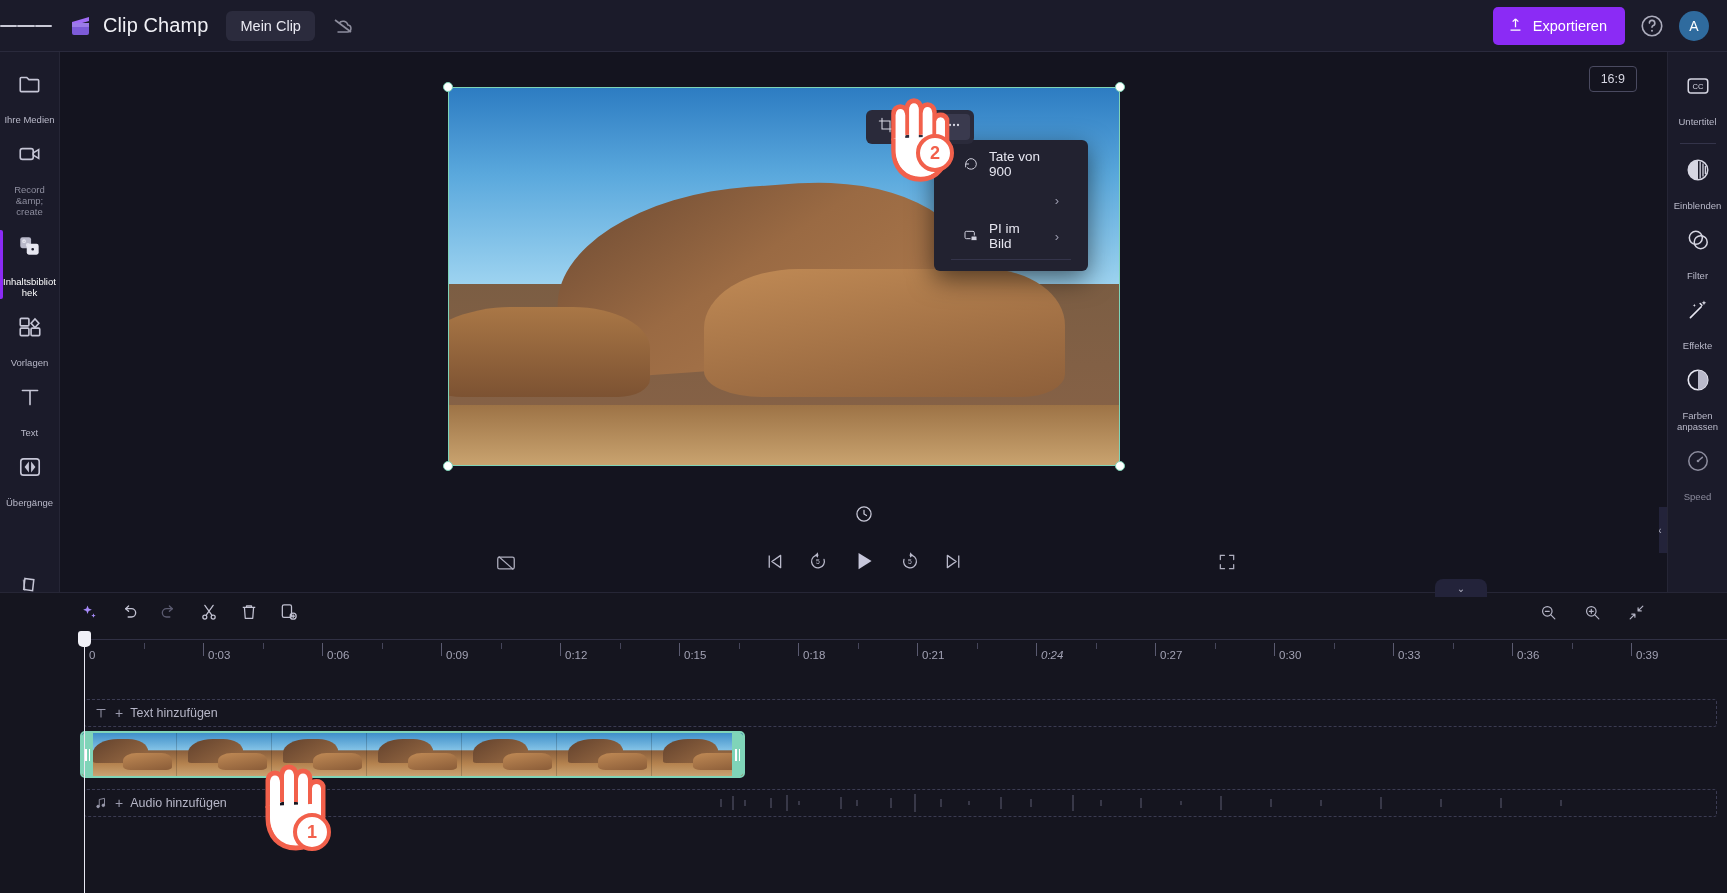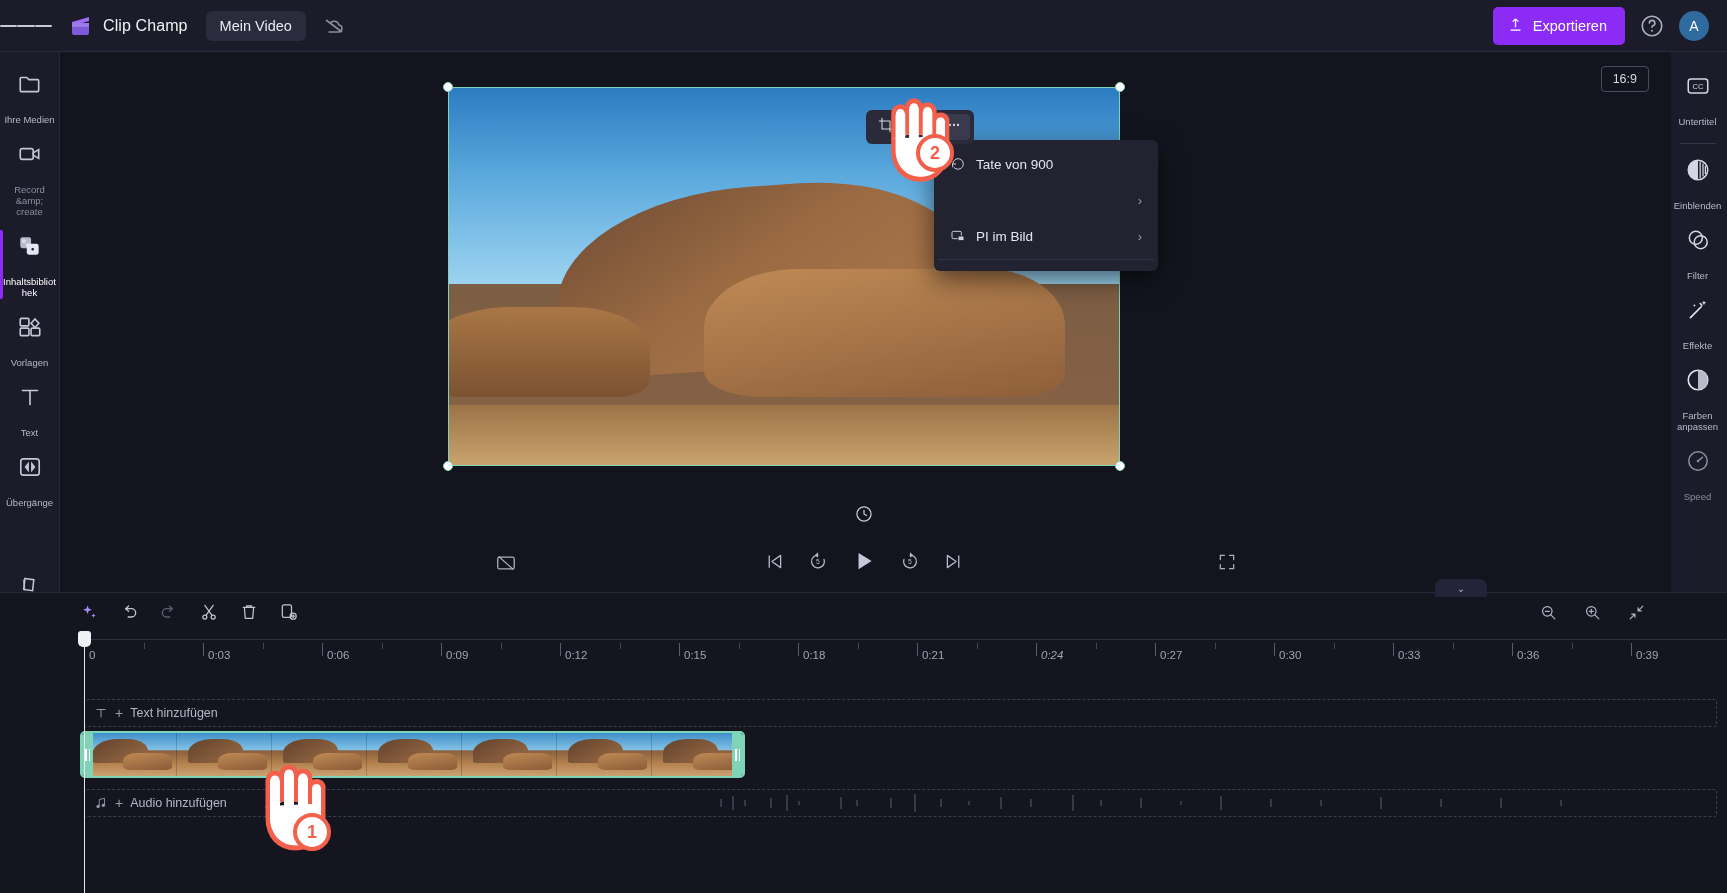--- a/index.html
+++ b/index.html
@@ -16,21 +16,21 @@
   .topbar {
     position: absolute; left: 0; top: 0; width: 1727px; height: 52px;
     background: #1b1b2a;
     border-bottom: 1px solid #2a2a3c;
     display: flex; align-items: center;
   }
   .hamburger { width: 52px; display: flex; align-items: center; justify-content: center; cursor: pointer; }
   .hamburger span { display: block; width: 20px; height: 2px; background: #c9c9d6; margin: 3px 0; border-radius: 1px; }
   .brand { display: flex; align-items: center; gap: 9px; margin-left: 16px; cursor: pointer; }
   .brand-logo { width: 26px; height: 26px; position: relative; }
-  .brand-name { font-size: 16px; color: #f0f0f5; letter-spacing: .1px; }
+  .brand-name { font-size: 20px; color: #f0f0f5; letter-spacing: .1px; }
   .proj-chip {
     margin-left: 18px; padding: 7px 14px; border-radius: 6px;
     background: #2b2b3d; font-size: 14.5px; color: #e9e9f2; cursor: pointer;
   }
   .cloud-off { margin-left: 16px; width: 24px; height: 24px; cursor: pointer; opacity: .72; }
   .topbar-right { margin-left: auto; display: flex; align-items: center; gap: 14px; padding-right: 18px; }
   .export-btn {
     display: flex; align-items: center; gap: 9px;
     background: #8B2BF5; color: #fff; border: none;
     padding: 9px 18px 9px 14px; border-radius: 5px;
@@ -82,21 +82,21 @@
   .rail-sep { width: 36px; height: 1px; background: #34344a; margin: 9px 0 4px; }
   .rail-right-collapse {
     position: absolute; right: 60px; top: 455px; width: 14px; height: 46px;
     background: #23233a; border-radius: 6px 0 0 6px;
     display: flex; align-items: center; justify-content: center; cursor: pointer;
     color: #b0b0c0; font-size: 10px;
   }
 
   
   .stage {
-    position: absolute; left: 60px; top: 52px; right: 56px; height: 540px;
+    position: absolute; left: 60px; top: 52px; right: 68px; height: 540px;
     background: #14141f;
   }
   .ratio-badge {
     position: absolute; right: 22px; top: 14px;
     border: 1px solid #4a4a60; border-radius: 4px;
     padding: 5px 11px; font-size: 12.5px; color: #d6d6e2; cursor: pointer;
   }
   .canvas-wrap {
     position: absolute; left: 388px; top: 35px; width: 672px; height: 379px;
   }
@@ -134,23 +134,23 @@
     display: flex; gap: 2px; z-index: 30;
   }
   .ft-btn {
     width: 32px; height: 26px; border-radius: 4px; cursor: pointer;
     display: flex; align-items: center; justify-content: center; color: #d8d8e4;
   }
   .ft-btn.sel { background: #3a3a4e; }
 
   
   .ctx-menu {
-    position: absolute; left: 874px; top: 88px; width: 224px;
+    position: absolute; left: 874px; top: 88px; width: 154px;
     background: #222230; border-radius: 6px; z-index: 25;
-    box-shadow: 0 8px 26px rgba(0,0,0,.55); padding: 6px 4px;
+    box-shadow: 0 8px 26px rgba(0,0,0,.55); padding: 6px 17px;
   }
   .ctx-item {
     display: flex; align-items: center; height: 36px; padding: 0 12px;
     font-size: 13.5px; color: #e6e6f0; cursor: pointer; gap: 10px;
   }
   .ctx-item .ic { width: 16px; height: 16px; flex: 0 0 16px; color: #d0d0dd; }
   .ctx-item .chev { margin-left: auto; color: #9a9aad; font-size: 13px; }
   .ctx-div { height: 1px; background: #34344a; margin: 5px 0; }
 
   
@@ -268,21 +268,21 @@
     <div class="brand">
       <span class="brand-logo">
         <svg width="26" height="26" viewBox="0 0 26 26">
           <path d="M4 9 L21 4 L21 8 L4 13 Z" fill="#A06CF5"></path>
           <rect x="4" y="10" width="17" height="12" rx="2" fill="#7D5BD8"></rect>
           <rect x="4" y="10" width="17" height="4" fill="#9B7BE8"></rect>
         </svg>
       </span>
       <span class="brand-name">Clip Champ</span>
     </div>
-    <div class="proj-chip">Mein Video</div>
+    <div class="proj-chip">Mein Clip</div>
     <span class="cloud-off">
       <svg width="24" height="24" viewBox="0 0 24 24" fill="none" stroke="#b9b9ca" stroke-width="1.5">
         <path d="M6.5 18h10a3.5 3.5 0 0 0 .4-6.97A5 5 0 0 0 8 9.2"></path>
         <path d="M4 6l16 12" stroke-width="1.6"></path>
       </svg>
     </span>
     <div class="topbar-right">
       <button class="export-btn">
         <span>
           <svg width="17" height="17" viewBox="0 0 24 24" fill="none" stroke="#fff" stroke-width="1.8">

